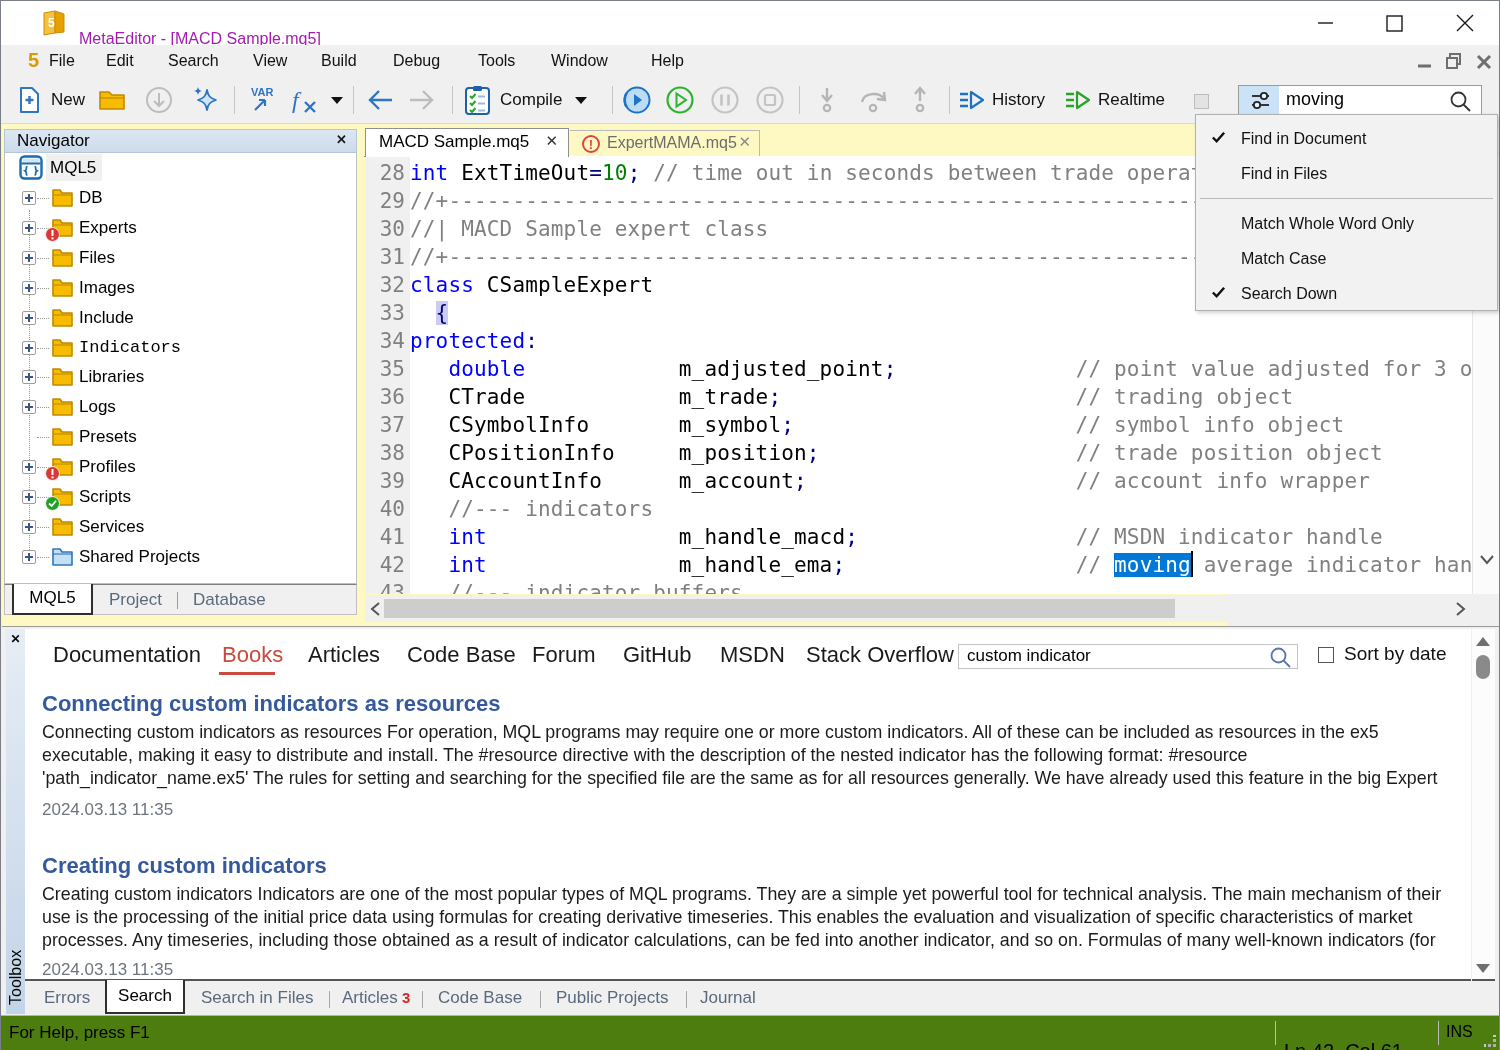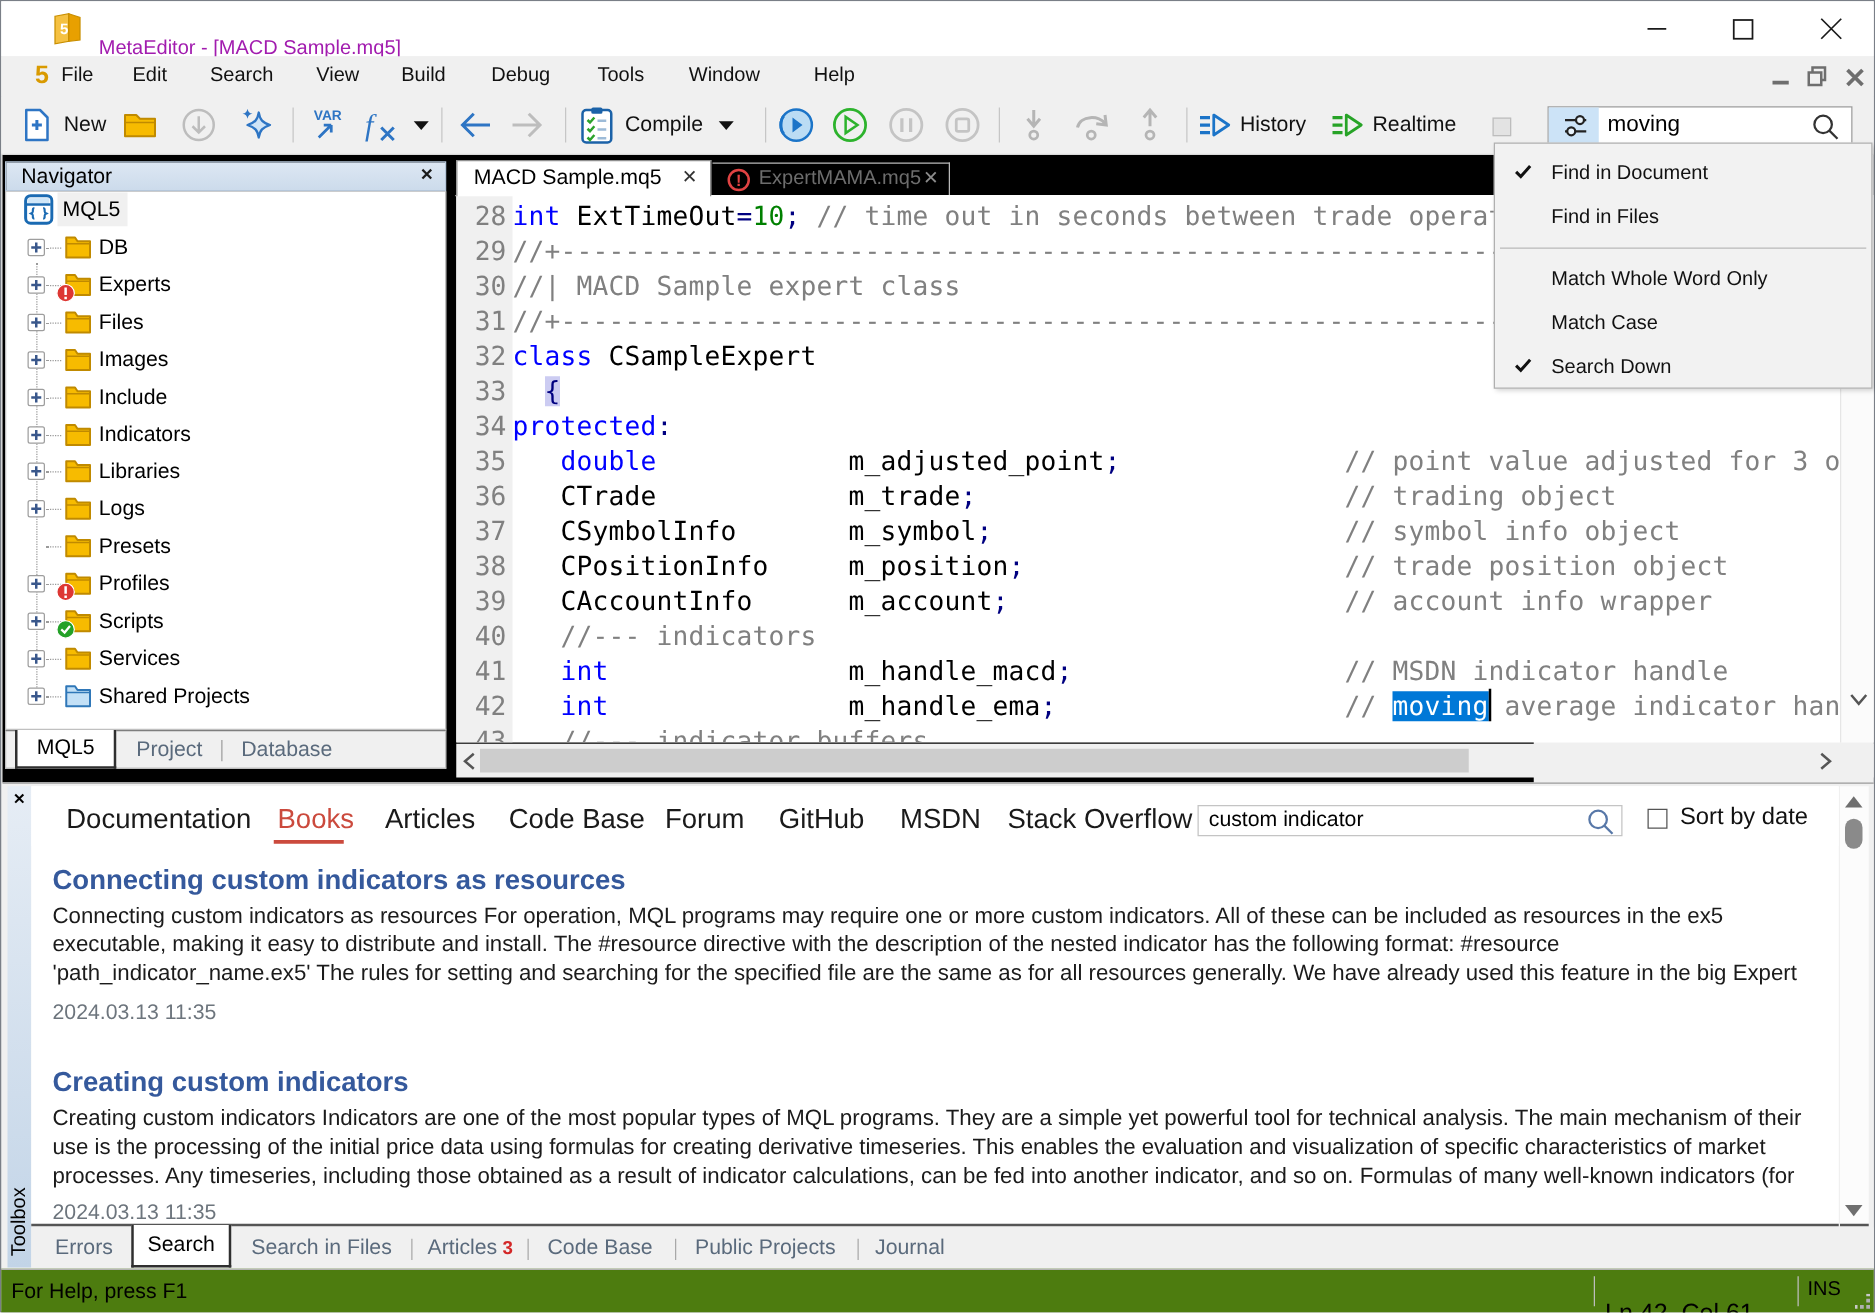--- a/index.html
+++ b/index.html
@@ -30,21 +30,21 @@
   .search-mag { position:absolute; right:9px; top:4px; }
   .tb-checkbox { position:absolute; left:1193px; top:17px; width:15px; height:15px; background:#e3e3e3; border:1px solid #bdbdbd; }
 
   
   .search-menu { position:absolute; left:1194px; top:113px; width:303px; height:197px; background:#f2f2f2; border:1px solid #b0b0b0; box-shadow:2px 2px 4px rgba(0,0,0,0.18); z-index:60; padding-top:6px; }
   .sm-item { position:relative; height:35px; line-height:35px; font-size:16px; color:#111; padding-left:45px; }
   .sm-check { position:absolute; left:15px; top:9px; width:15px; height:15px; }
   .sm-divider { height:1px; background:#b9b9b9; margin:7px 4px 7px 4px; }
 
   
-  .main { position:absolute; left:1px; top:123px; width:1225px; height:502px; background:#000000; }
+  .main { position:absolute; left:1px; top:123px; width:1225px; height:502px; background:#fef9c3; }
 
   
   .navigator { position:absolute; left:2px; top:2px; width:353px; height:500px; }
   .nav-header { position:absolute; left:0; top:3px; width:353px; height:24px; background:linear-gradient(180deg,#dde7f3,#ccdbeb); border:1px solid #b5c6d9; }
   .nav-header-label { position:absolute; left:12px; top:1px; font-size:17px; color:#000; }
   .nav-close { position:absolute; right:9px; top:2px; font-size:13px; font-weight:bold; color:#1a1a1a; }
   .nav-tree { position:absolute; left:0; top:27px; width:353px; height:431px; background:#fff; border:1px solid #c0c0c0; border-top:none; overflow:hidden; }
   .tree-vline { position:absolute; left:24px; top:57px; width:1px; height:340px; border-left:1px dotted #9a9a9a; }
   .tree-row { position:absolute; left:0; width:353px; height:30px; }
   .tree-expand { position:absolute; left:17px; top:8px; width:14px; height:14px; background:#fff; border:1px solid #9e9e9e; border-radius:2px; }
@@ -413,21 +413,21 @@
           </div>
           <div class="tree-row" style="top: 149.6px;">
             <span class="tree-hline"></span>
             <span class="tree-expand"></span>
             <svg class="tree-folder" width="23" height="21" viewBox="0 0 23 21">
               <path d="M2 3 H9 L11 6 H21 V19 H2 Z" fill="#f7bb00" stroke="#c08a00" stroke-width="1.6" stroke-linejoin="round"></path>
               <path d="M2 8 H21" stroke="#c08a00" stroke-width="1.1"></path>
             </svg>
             <span class="tree-label">Include</span>
           </div>
-          <div class="tree-row" style="top: 179.5px;">
+          <div class="tree-row" style="top: 179.5px; font-family: Liberation Mono, monospace;">
             <span class="tree-hline"></span>
             <span class="tree-expand"></span>
             <svg class="tree-folder" width="23" height="21" viewBox="0 0 23 21">
               <path d="M2 3 H9 L11 6 H21 V19 H2 Z" fill="#f7bb00" stroke="#c08a00" stroke-width="1.6" stroke-linejoin="round"></path>
               <path d="M2 8 H21" stroke="#c08a00" stroke-width="1.1"></path>
             </svg>
             <span class="tree-label">Indicators</span>
           </div>
           <div class="tree-row" style="top: 239.3px;">
             <span class="tree-hline"></span>

